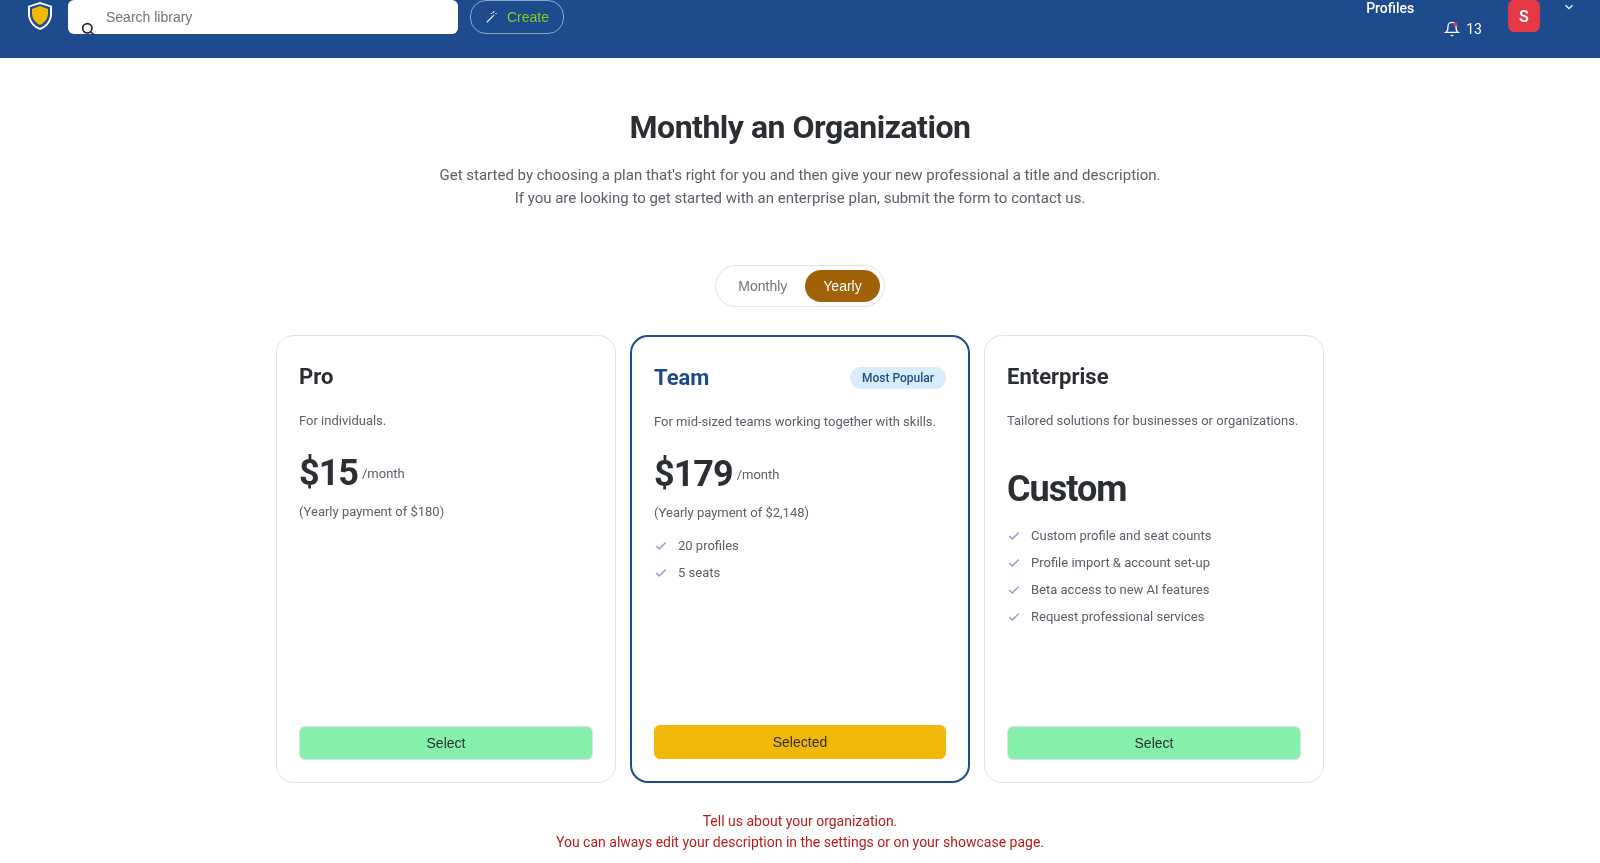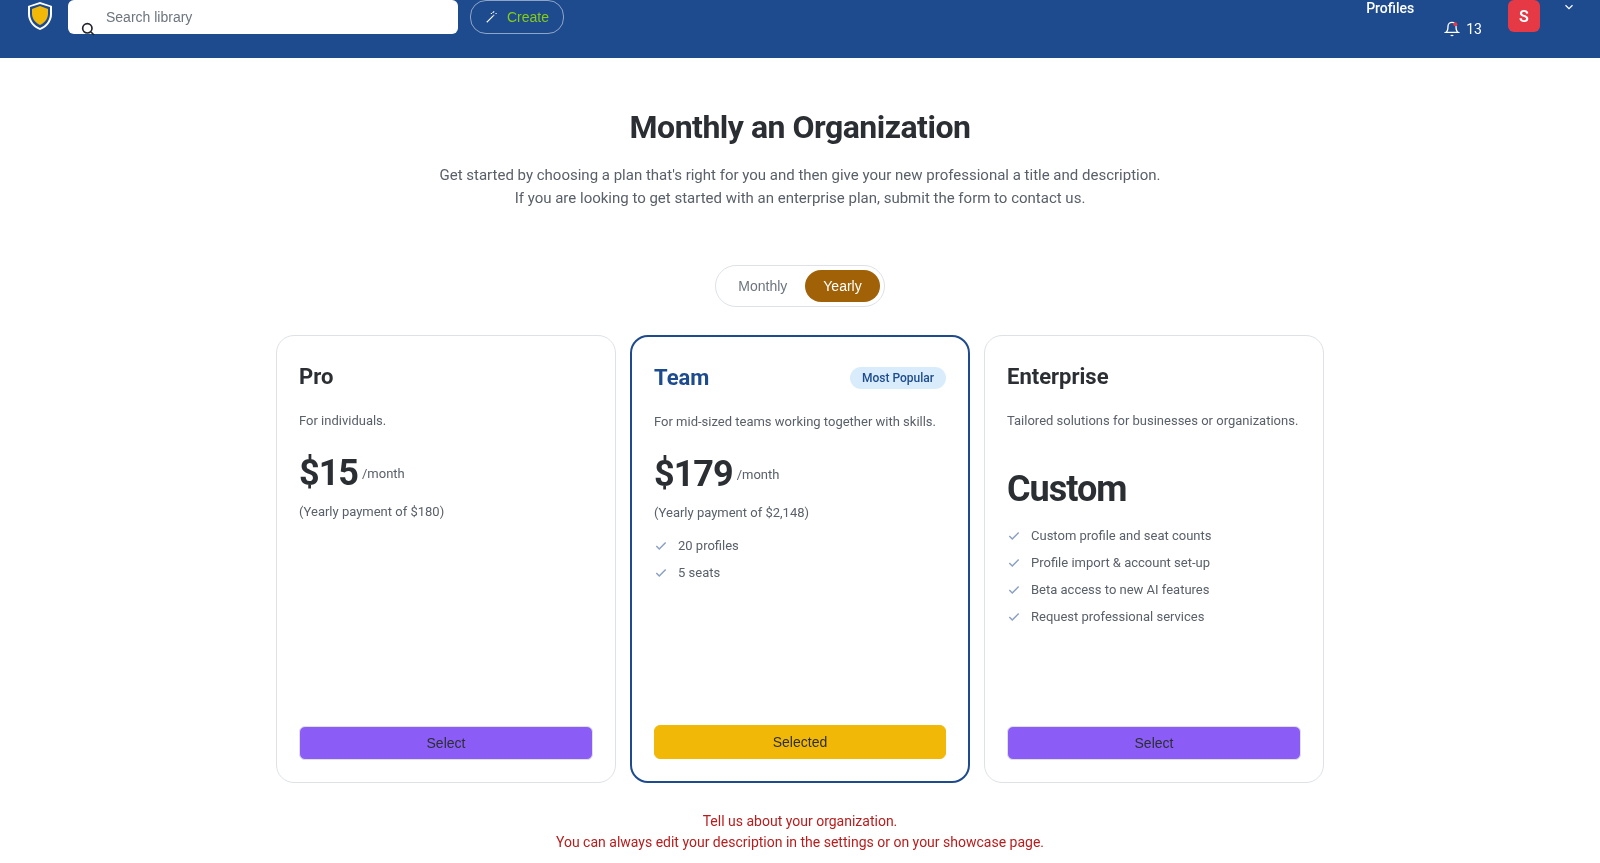--- a/index.html
+++ b/index.html
@@ -40,21 +40,21 @@
 .card-desc { font-size: 13px; color: #5a6069; margin-top: 24px; }
 .price-row { margin-top: 24px; display: flex; align-items: center; gap: 4px; }
 .price { font-size: 36px; font-weight: 700; color: #2b2f33; letter-spacing: -1px; }
 .price-unit { font-size: 13px; color: #5a6069; }
 .price-custom { font-size: 36px; font-weight: 700; color: #2b2f33; margin-top: 40px; letter-spacing: -1px; }
 .price-note { font-size: 13px; color: #5a6069; margin-top: 10px; }
 .features { list-style: none; margin-top: 12px; }
 .features li { font-size: 13px; color: #5a6069; display: flex; align-items: center; gap: 10px; padding: 6px 0; }
 .check-icon { flex-shrink: 0; }
 .card-spacer { flex: 1; }
-.select-btn { width: 100%; height: 34px; border: 1px solid #dee2e6; background: #8b5cf6; border-radius: 6px; font-size: 14px; color: #2b2f33; cursor: pointer; margin-top: 20px; }
+.select-btn { width: 100%; height: 34px; border: 1px solid #dee2e6; background: #86efac; border-radius: 6px; font-size: 14px; color: #2b2f33; cursor: pointer; margin-top: 20px; }
 .select-btn.selected { background: #f2b807; border-color: #f2b807; color: #2b2f33; font-weight: 500; }
 
 
 .bottom-text { text-align: center; font-size: 14px; color: #b91c1c; margin-top: 28px; line-height: 1.5; }
 </style>
 </head>
 <body>
 
 <div class="header">
   <div class="logo">

